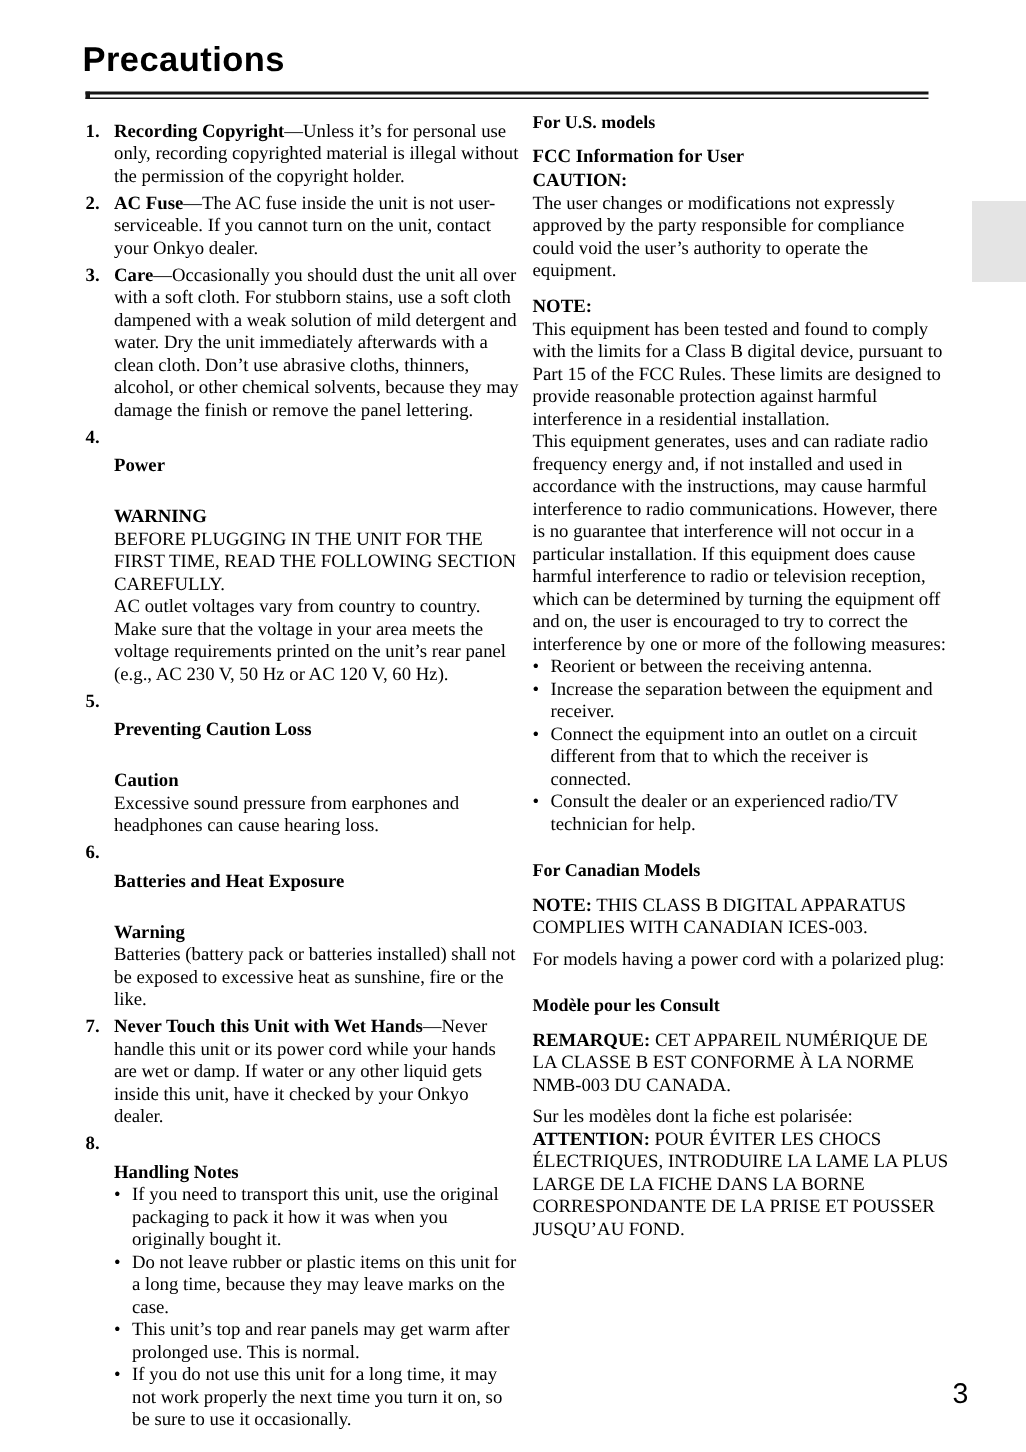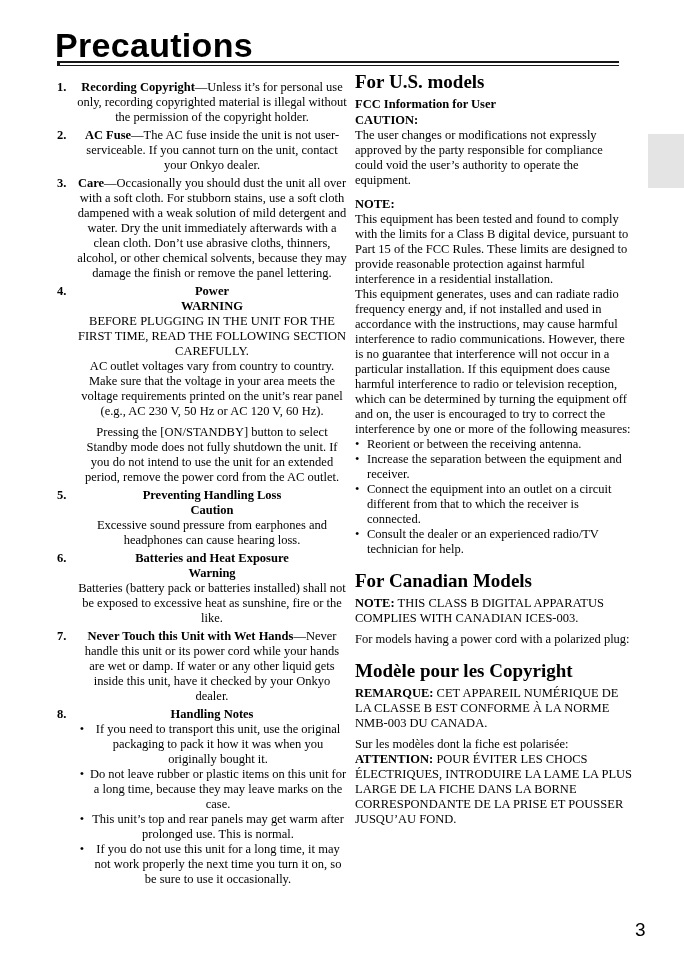--- a/index.html
+++ b/index.html
@@ -7,52 +7,52 @@
   body {
     width:684px; height:968px; position:relative; overflow:hidden;
     font-family:"Liberation Serif", serif; color:#000;
     -webkit-font-smoothing:antialiased;
   }
   .page { position:absolute; inset:0; background:#fff; }
 
   .title {
     position:absolute; left:55px; top:26px;
     font-family:"Liberation Sans", sans-serif;
-    font-weight:bold; font-size:34px; letter-spacing:0.3px;
+    font-weight:bold; font-size:23px; letter-spacing:0.3px;
   }
   .rule {
     position:absolute; left:57px; top:61px; width:562px; height:5px;
     border-top:2px solid #161616; border-bottom:1px solid #161616;
   }
   .rule .rule-cap {
     position:absolute; left:0; top:-2px; width:3px; height:5px; background:#161616;
   }
 
   .col { position:absolute; font-size:12.5px; line-height:15px; }
   #left-col  { left:57px;  top:80px; width:291px; }
   #right-col { left:355px; top:71px; width:278px; }
 
   
   .list-item { display:flex; margin-bottom:3px; }
   .num { flex:0 0 19px; width:19px; font-weight:bold; }
-  .item-body { flex:1;text-align:center; }
+  .item-body { flex:1; }
 
   
-  .blk.bold    { font-weight:bold; }
+  .blk.bold    { font-weight:bold;margin-top:19px; }
   .blk.boldgap { font-weight:bold; margin-top:9px; }
   .blk.paragap { margin-top:6px; }
   .lead-bold   { font-weight:bold; }
 
   
   .bullet-row { display:flex; }
   .dot  { flex:0 0 12px; width:12px; }
   .btxt { flex:1; }
 
   
-  .sec-heading { font-size:19px; line-height:21px; font-weight:bold; margin:13px 0 5px; }
+  .sec-heading { font-size:12px; line-height:21px; font-weight:bold; margin:13px 0 5px; }
   #right-col .sec-heading:first-child { margin-top:0; }
   .sec-blocks .blk.bold { margin-top:1px; }
 
   .side-tab { position:absolute; left:648px; top:134px; width:36px; height:54px; }
 
   .page-number {
     position:absolute; left:635px; top:919px;
     font-family:"Liberation Sans", sans-serif; font-size:19px;
   }
 </style>
@@ -83,27 +83,26 @@
           <div class="blk lead"><span class="lead-bold">Care</span><span class="ptxt">—Occasionally you should dust the unit all over with a soft cloth. For stubborn stains, use a soft cloth dampened with a weak solution of mild detergent and water. Dry the unit immediately afterwards with a clean cloth. Don’t use abrasive cloths, thinners, alcohol, or other chemical solvents, because they may damage the finish or remove the panel lettering.</span></div>
         </div>
       </div>
       <div class="list-item">
         <span class="num">4.</span>
         <div class="item-body">
           <div class="blk bold"><span class="ptxt">Power</span></div>
           <div class="blk bold"><span class="ptxt">WARNING</span></div>
           <div class="blk para"><span class="ptxt">BEFORE PLUGGING IN THE UNIT FOR THE FIRST TIME, READ THE FOLLOWING SECTION CAREFULLY.</span></div>
           <div class="blk para"><span class="ptxt">AC outlet voltages vary from country to country. Make sure that the voltage in your area meets the voltage requirements printed on the unit’s rear panel (e.g., AC 230 V, 50 Hz or AC 120 V, 60 Hz).</span></div>
-          <div class="blk paragap"><span class="ptxt">Pressing the [ON/STANDBY] button to select Standby mode does not fully shutdown the unit. If you do not intend to use the unit for an extended period, remove the power cord from the AC outlet.</span></div>
         </div>
       </div>
       <div class="list-item">
         <span class="num">5.</span>
         <div class="item-body">
-          <div class="blk bold"><span class="ptxt">Preventing Handling Loss</span></div>
+          <div class="blk bold"><span class="ptxt">Preventing Caution Loss</span></div>
           <div class="blk bold"><span class="ptxt">Caution</span></div>
           <div class="blk para"><span class="ptxt">Excessive sound pressure from earphones and headphones can cause hearing loss.</span></div>
         </div>
       </div>
       <div class="list-item">
         <span class="num">6.</span>
         <div class="item-body">
           <div class="blk bold"><span class="ptxt">Batteries and Heat Exposure</span></div>
           <div class="blk bold"><span class="ptxt">Warning</span></div>
           <div class="blk para"><span class="ptxt">Batteries (battery pack or batteries installed) shall not be exposed to excessive heat as sunshine, fire or the like.</span></div>
@@ -162,21 +161,21 @@
         <div class="bullet-row">
           <span class="dot">•</span>
           <span class="btxt">Consult the dealer or an experienced radio/TV technician for help.</span>
         </div>
       </div>
       <div class="sec-heading">For Canadian Models</div>
       <div class="sec-blocks">
         <div class="blk lead"><span class="lead-bold">NOTE:</span><span class="ptxt"> THIS CLASS B DIGITAL APPARATUS COMPLIES WITH CANADIAN ICES-003.</span></div>
         <div class="blk paragap"><span class="ptxt">For models having a power cord with a polarized plug:</span></div>
       </div>
-      <div class="sec-heading">Modèle pour les Copyright</div>
+      <div class="sec-heading">Modèle pour les Consult</div>
       <div class="sec-blocks">
         <div class="blk lead"><span class="lead-bold">REMARQUE:</span><span class="ptxt"> CET APPAREIL NUMÉRIQUE DE LA CLASSE B EST CONFORME À LA NORME NMB-003 DU CANADA.</span></div>
         <div class="blk paragap"><span class="ptxt">Sur les modèles dont la fiche est polarisée:</span></div>
         <div class="blk lead"><span class="lead-bold">ATTENTION:</span><span class="ptxt"> POUR ÉVITER LES CHOCS ÉLECTRIQUES, INTRODUIRE LA LAME LA PLUS LARGE DE LA FICHE DANS LA BORNE CORRESPONDANTE DE LA PRISE ET POUSSER JUSQU’AU FOND.</span></div>
       </div>
     </div>
   <div class="side-tab" style="background: rgb(228, 228, 228);"></div>
   <div class="page-number">3</div>
 </div>
 

